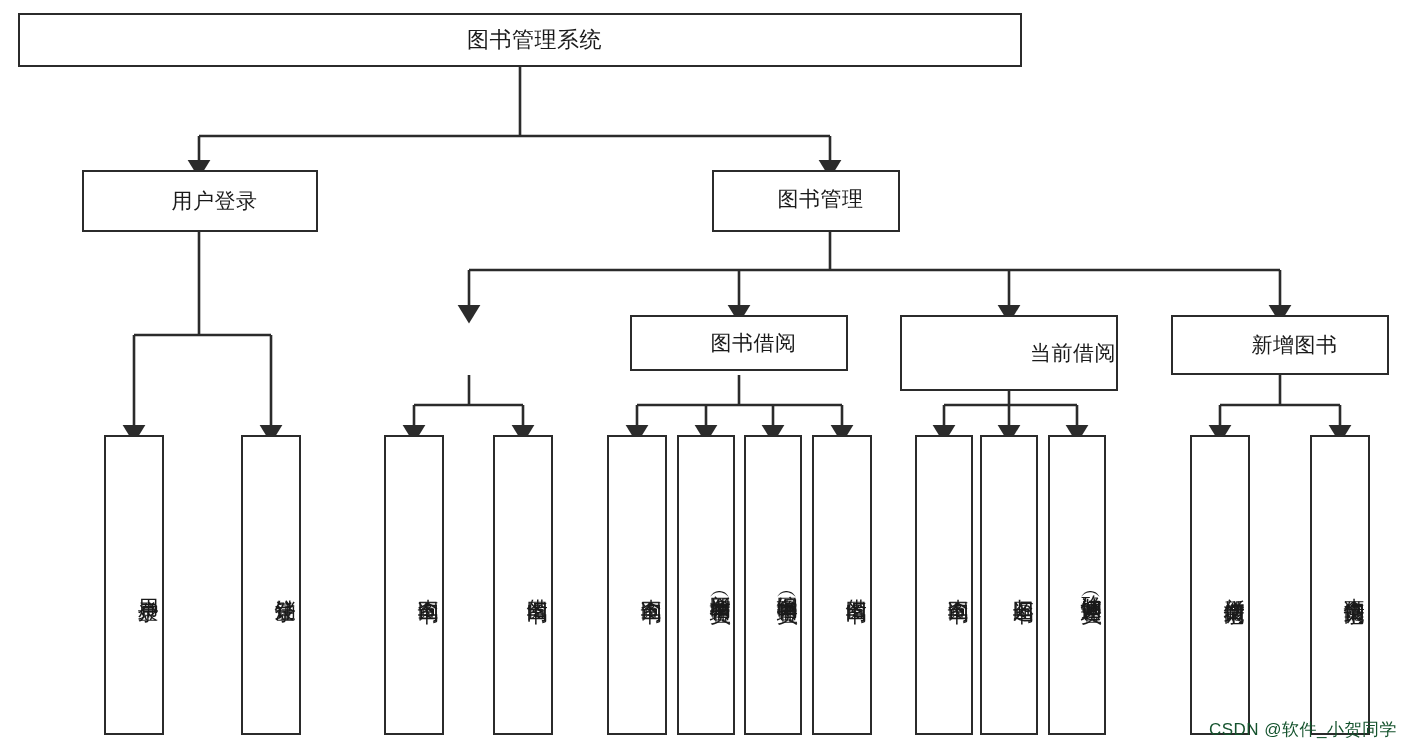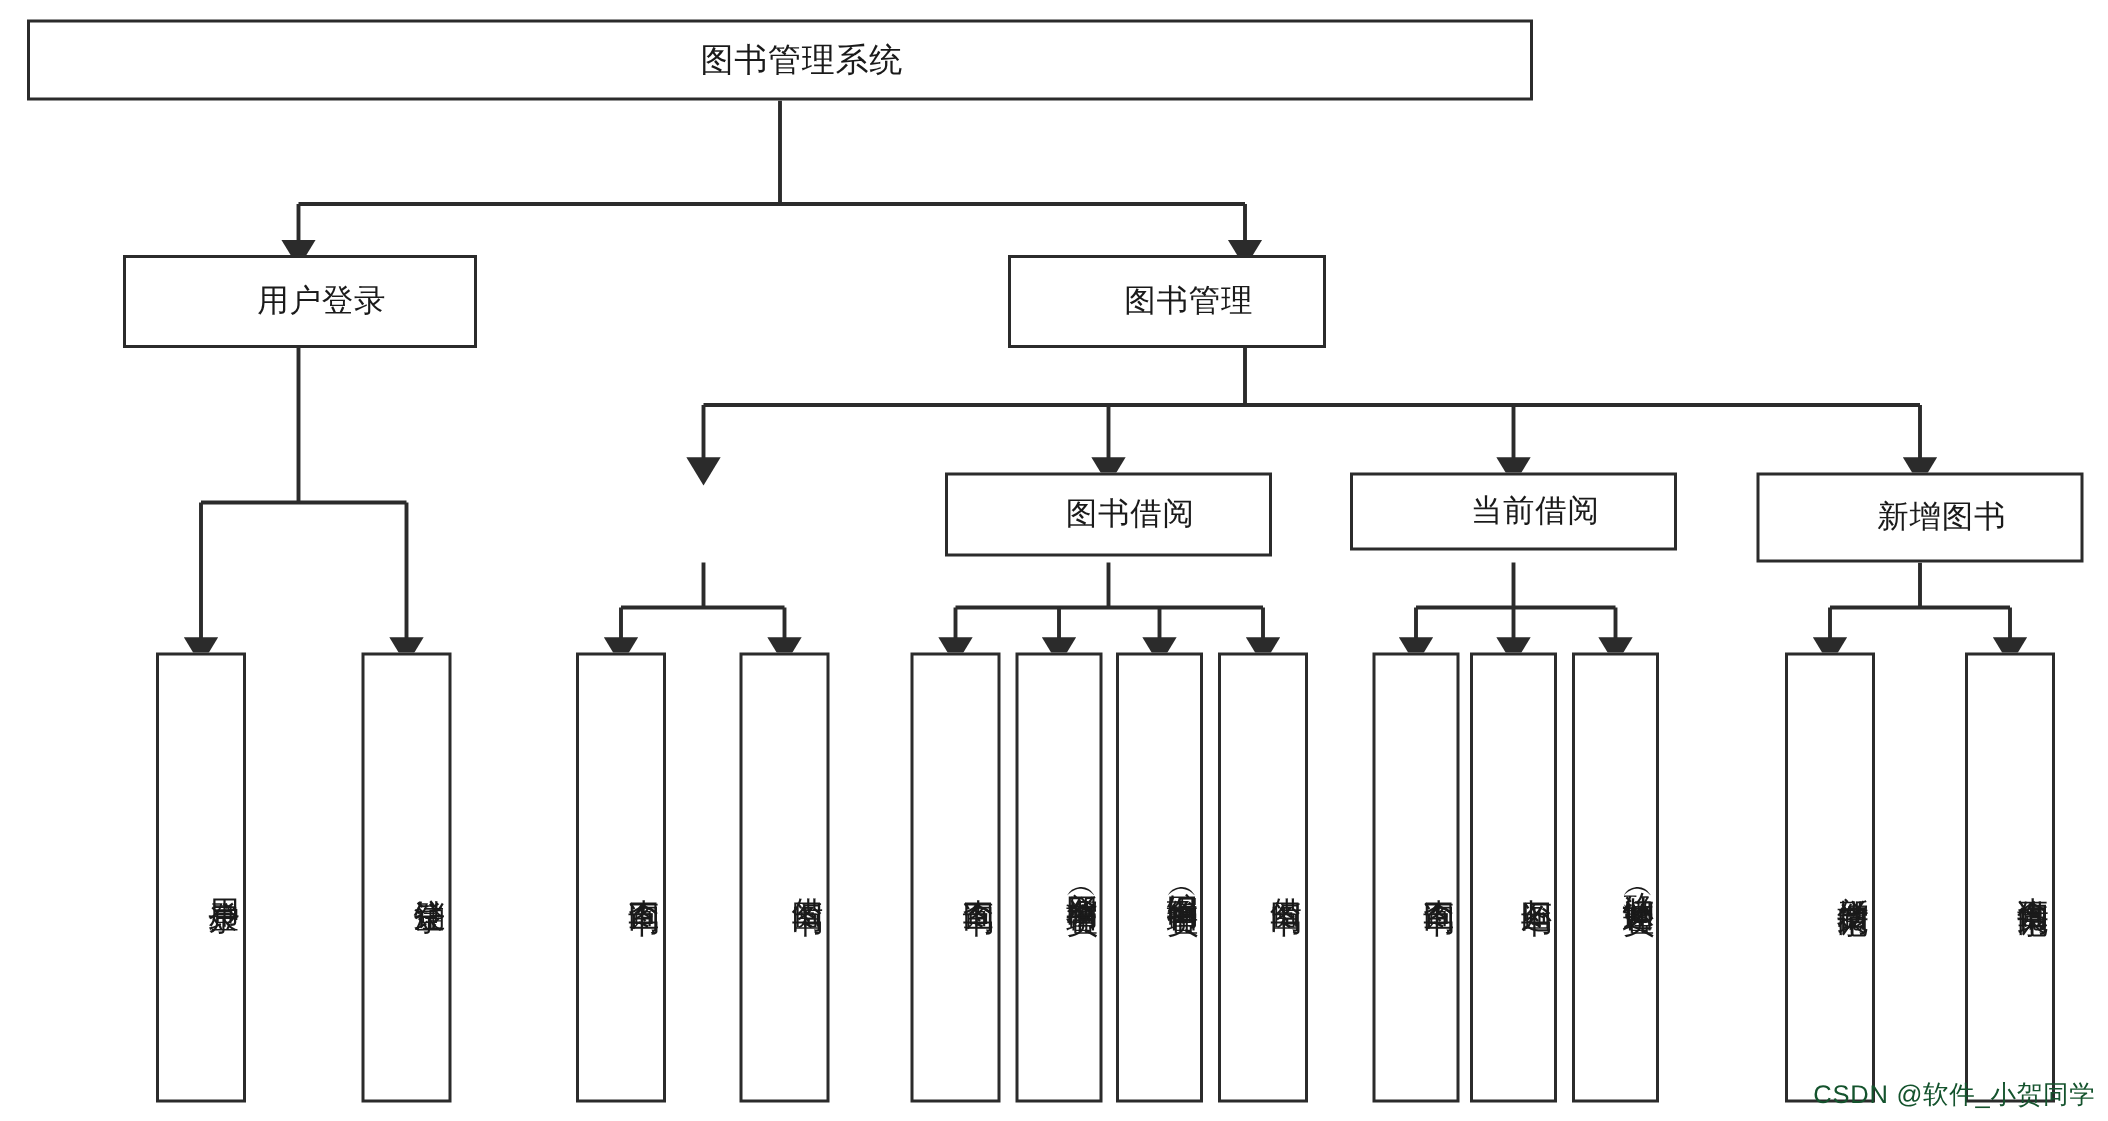--- a/index.html
+++ b/index.html
@@ -128,28 +128,28 @@
     </g>
   </svg>
 
   <div class="node h-node root" style="left:18px; top:13px; width:1004px; height:54px;">
     <span class="node-label">图书管理系统</span>
   </div>
 
   <div class="node h-node" style="left:82px; top:170px; width:236px; height:62px;">
     <span class="node-label">用户登录</span>
   </div>
-  <div class="node h-node" style="left:672px; top:170px; width:212px; height:62px;">
+  <div class="node h-node" style="left:712px; top:170px; width:188px; height:62px;font-family:Liberation Mono, monospace;">
     <span class="node-label">图书管理</span>
   </div>
 
   <div class="node h-node" style="left:630px; top:315px; width:218px; height:56px;justify-content:center;">
     <span class="node-label">图书借阅</span>
   </div>
-  <div class="node h-node" style="left:900px; top:315px; width:218px; height:52px;">
+  <div class="node h-node" style="left:900px; top:315px; width:218px; height:76px;justify-content:flex-end;">
     <span class="node-label">当前借阅</span>
   </div>
   <div class="node h-node" style="left:1171px; top:315px; width:218px; height:60px;">
     <span class="node-label">新增图书</span>
   </div>
 
   <div class="node v-node" style="left:104px; top:435px; width:60px; height:300px;">
     <span class="node-label">用户登录</span>
   </div>
   <div class="node v-node" style="left:241px; top:435px; width:60px; height:300px;">

